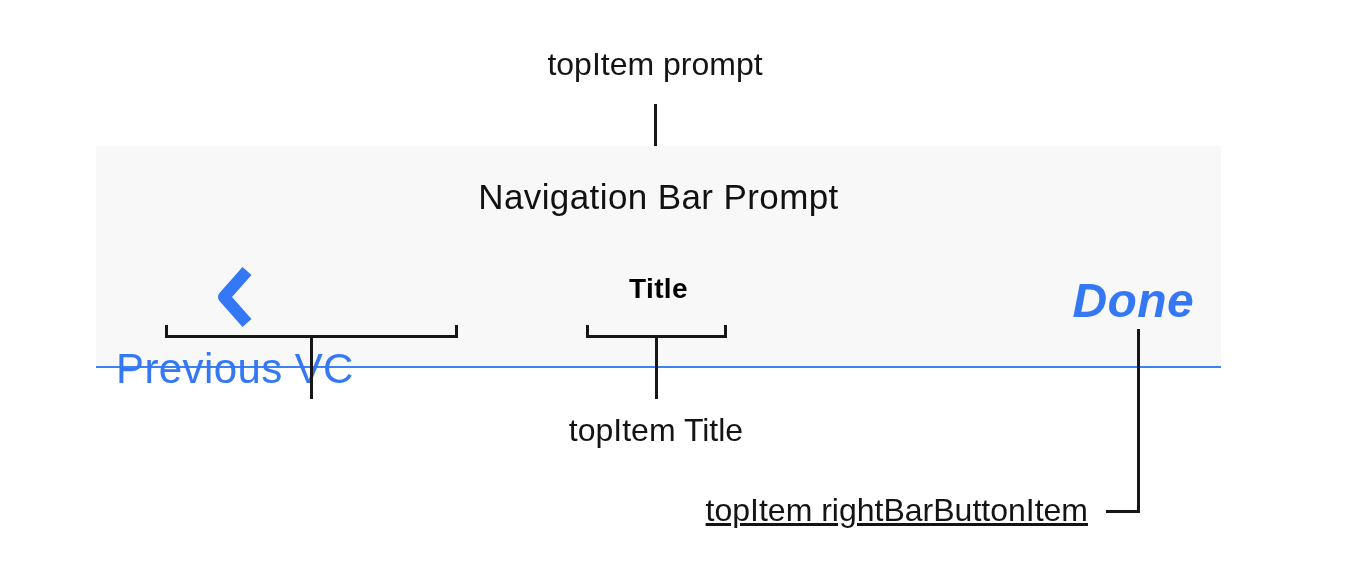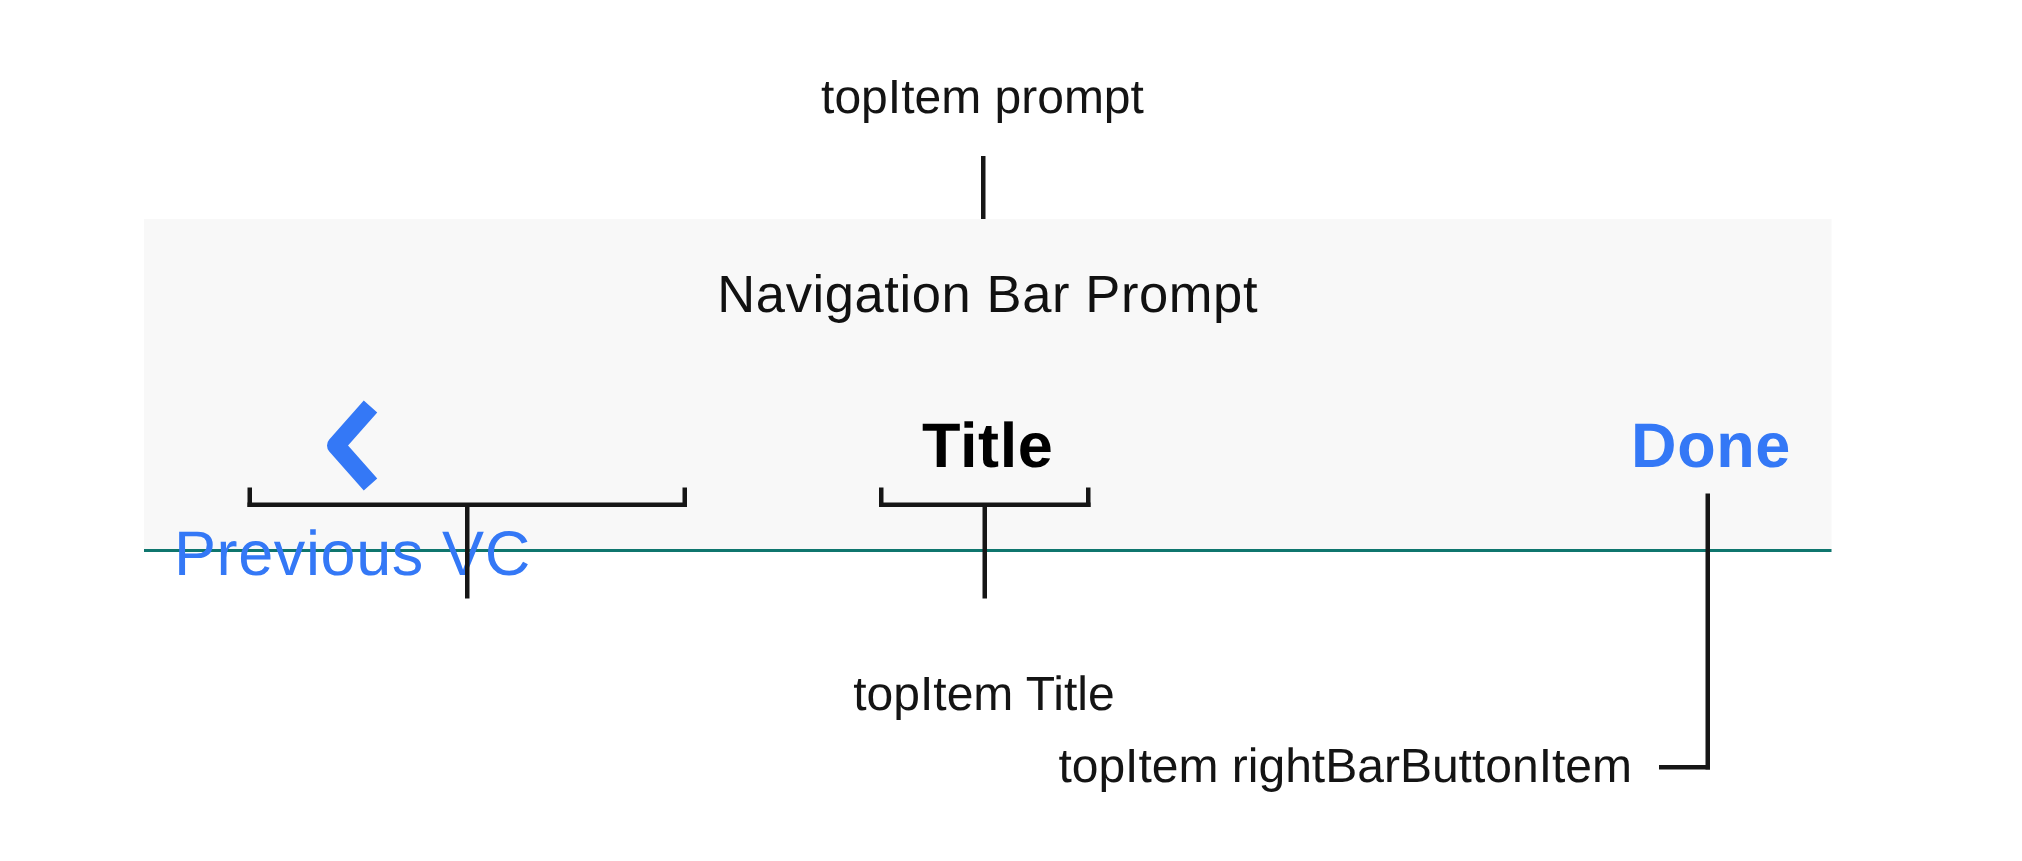--- a/index.html
+++ b/index.html
@@ -13,21 +13,21 @@
     color: #141414;
     border-radius: 31px;
   }
 
   
   .navbar {
     position: absolute;
     left: 96px; top: 146px;
     width: 1125px; height: 220px;
     background: #F8F8F8;
-    border-bottom: 2px solid #0f766e;
+    border-bottom: 2px solid #3b82f6;
   }
   .navbar-prompt {
     position: absolute;
     left: 0; right: 0; top: 31px;
     text-align: center;
     font-size: 35px;
     color: #111111;
     letter-spacing: 0.4px;
   }
   .back-button {
@@ -41,33 +41,34 @@
     font-size: 42px;
     letter-spacing: 0.4px;
     cursor: pointer;
     flex-direction: column;
   }
   .chevron-wrap { display: flex; align-items: center; }
   .navbar-title {
     position: absolute;
     left: 0; right: 0; top: 127px;
     text-align: center;
-    font-size: 42px;
+    font-size: 28px;
     font-weight: 700;
     color: #000000;
     letter-spacing: 0.4px;
   }
   .done-button {
     position: absolute;
     right: 27px; top: 127px;
-    font-size: 42px;
+    font-size: 48px;
     font-weight: 700;
     color: #3478F6;
     letter-spacing: 0.4px;
     cursor: pointer;
+    font-style: italic;
   }
 
   
   .ann-label {
     position: absolute;
     font-size: 32px;
     line-height: 40px;
     color: #141414;
   }
   .vline {
@@ -116,18 +117,18 @@
     <div class="navbar-title">Title</div>
 
     <div class="done-button">Done</div>
   </div>
 
   <div class="bracket bracket-up" style="left:165px; top:325px; width:293px;"></div>
   <div class="vline" style="left:310px; top:337px; height:62px;"></div>
 
   <div class="bracket bracket-up" style="left:586px; top:325px; width:141px;"></div>
   <div class="vline" style="left:655px; top:337px; height:62px;"></div>
-  <div class="ann-label t-center" style="left:456px; top:410px; width:400px;margin-top:32px;">topItem Title</div>
+  <div class="ann-label t-center" style="left:456px; top:410px; width:400px;">topItem Title</div>
 
   <div class="elbow" style="left:1106px; top:329px; width:34px; height:184px;"></div>
-  <div class="ann-label t-right" style="left:588px; top:490px; width:500px;">topItem rightBarButtonItem</div>
+  <div class="ann-label t-right" style="left:588px; top:490px; width:500px;text-decoration:underline;">topItem rightBarButtonItem</div>
 
 </div>
 
 </body></html>

